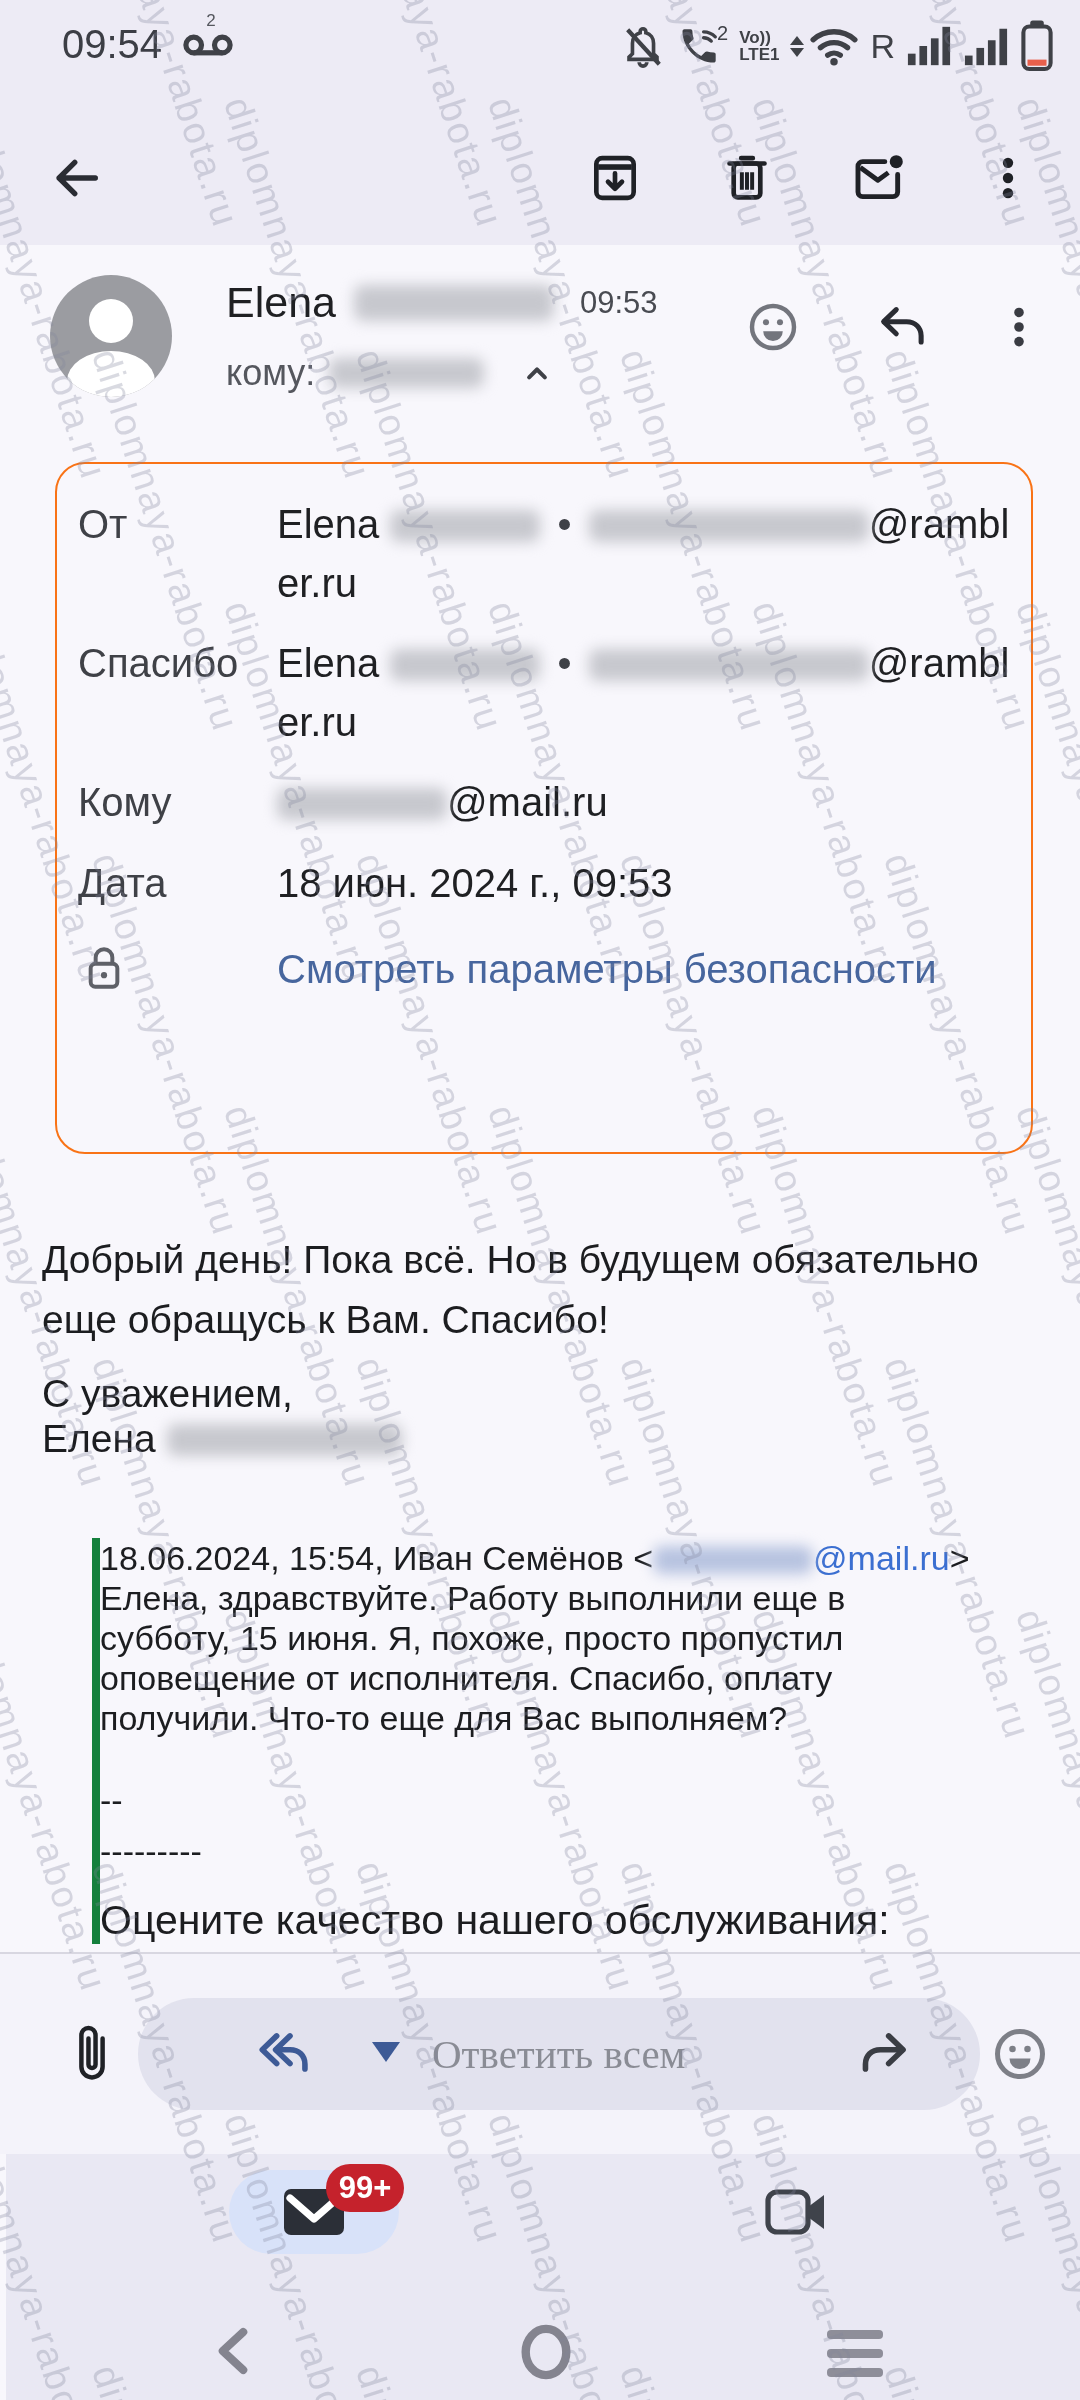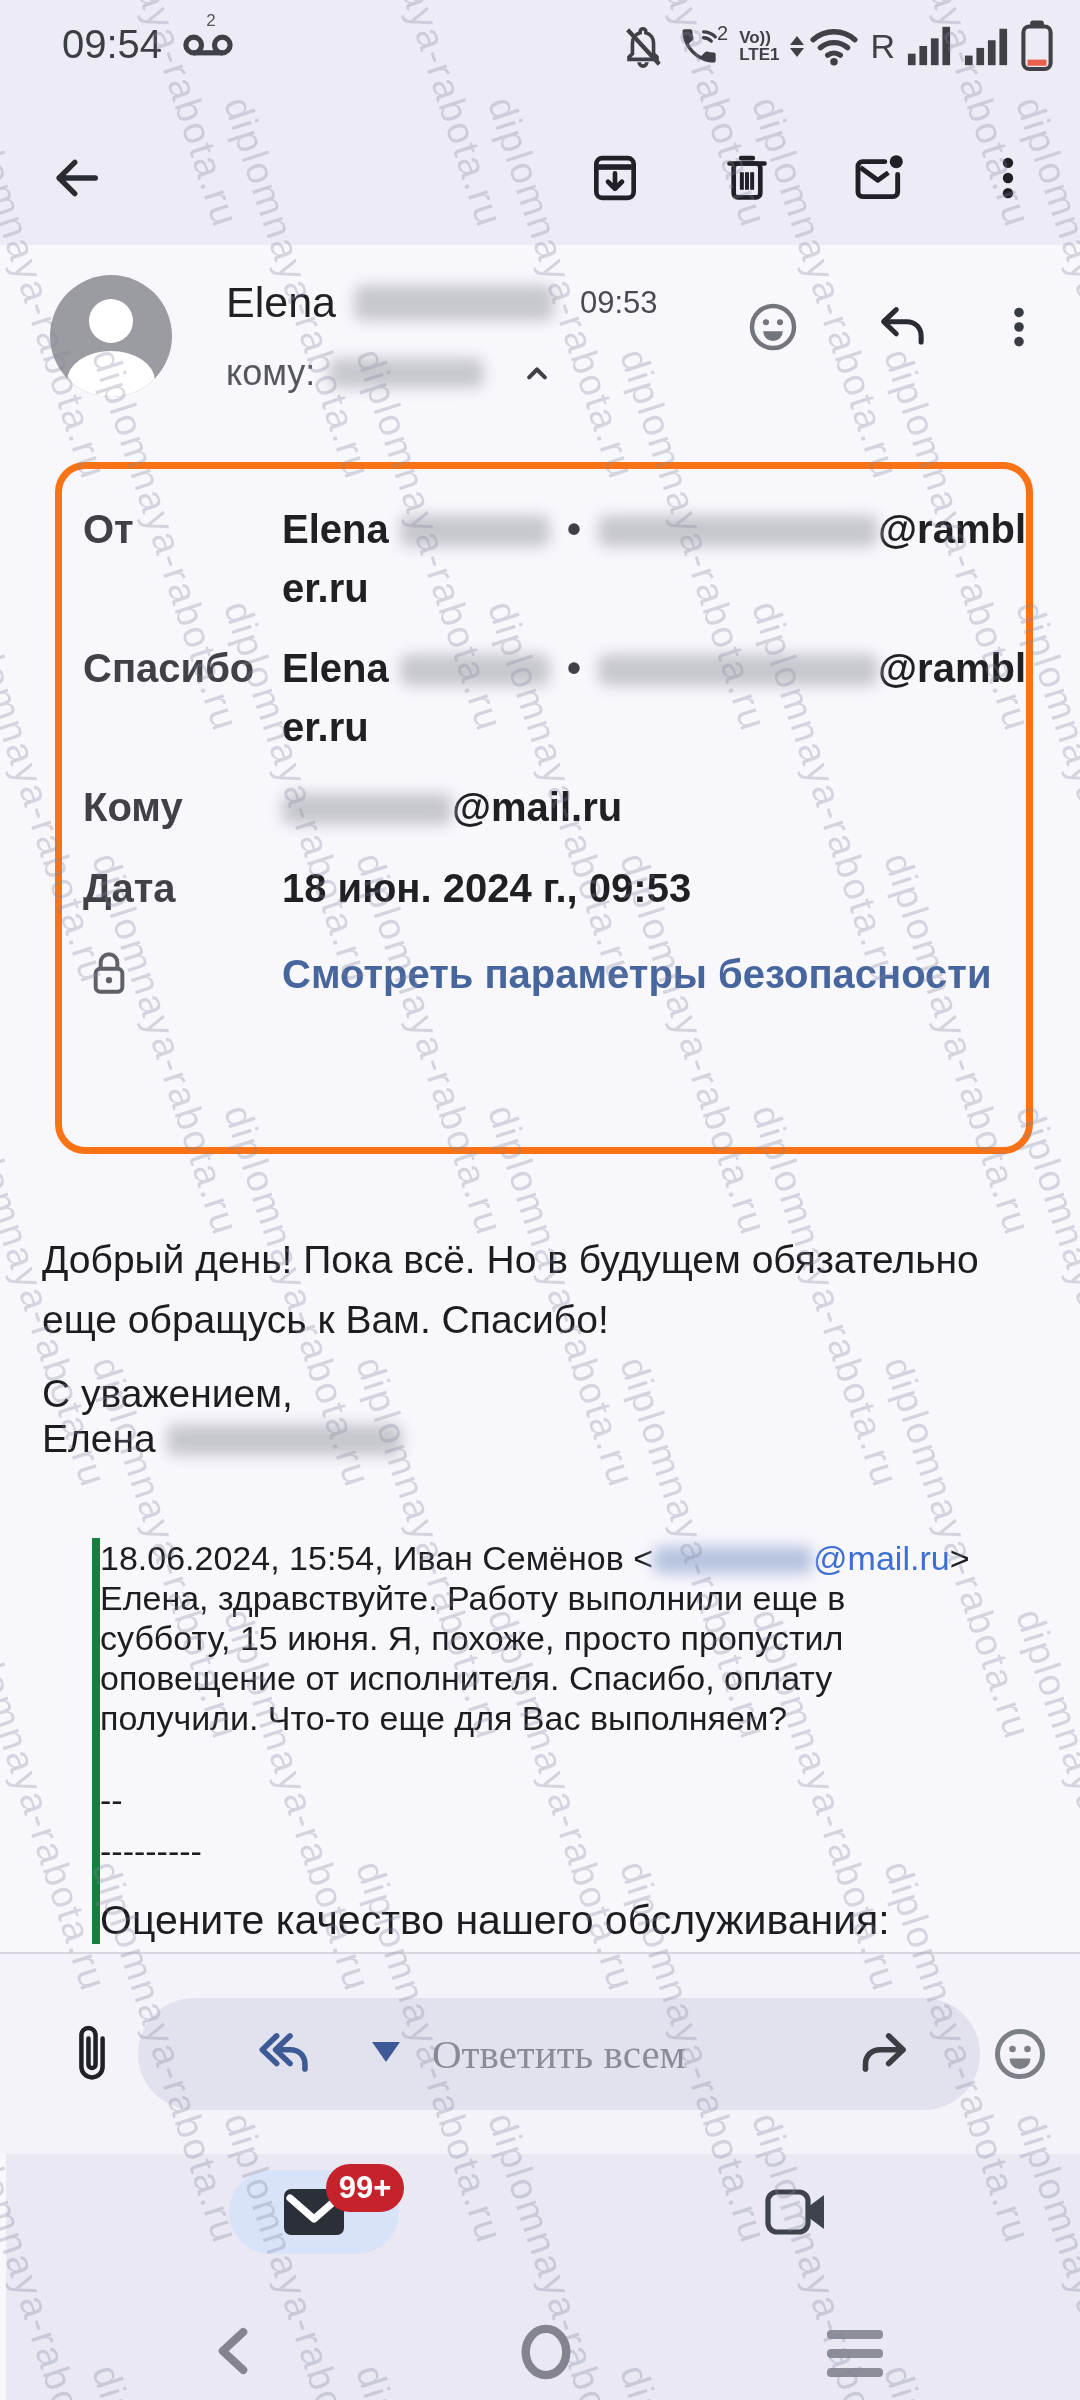--- a/index.html
+++ b/index.html
@@ -36,21 +36,21 @@
   .hdrtime{font-size:31px;color:#494b52;margin-left:8px;}
   .komerow{position:absolute;left:226px;top:94px;display:flex;align-items:center;gap:14px;
     font-size:36px;color:#55575e;}
   .hdricons{position:absolute;top:38px;}
   
   .rd{display:inline-block;background:#c7c8ce;border-radius:9px;height:32px;
     filter:blur(7px);vertical-align:-4px;}
   .rd.blue{background:#b7c3e0;}
   
   .card{position:absolute;left:55px;top:462px;width:978px;height:692px;
-    border:7px solid #f97316;border-radius:30px;background:transparent;font-weight:bold;}
+    border:2px solid #f97316;border-radius:30px;background:transparent;}
   .crow-label{position:absolute;left:21px;font-size:40px;color:#3f4147;line-height:59px;}
   .crow-val{position:absolute;left:220px;width:746px;font-size:40px;color:#1f2023;
     line-height:59px;word-break:break-all;}
   .bullet{color:#3f4147;padding:0 6px;}
   .tlsblock{position:absolute;left:220px;top:470px;width:730px;font-size:40px;line-height:70px;}
   .seclink{color:#47669e;}
   .qlink{color:#3b6fd1;}
   
   .bodyblock{position:absolute;left:42px;top:1230px;width:1000px;font-size:39px;line-height:60px;color:#1c1d20;}
   .sig{margin-top:21px;line-height:45px;}

